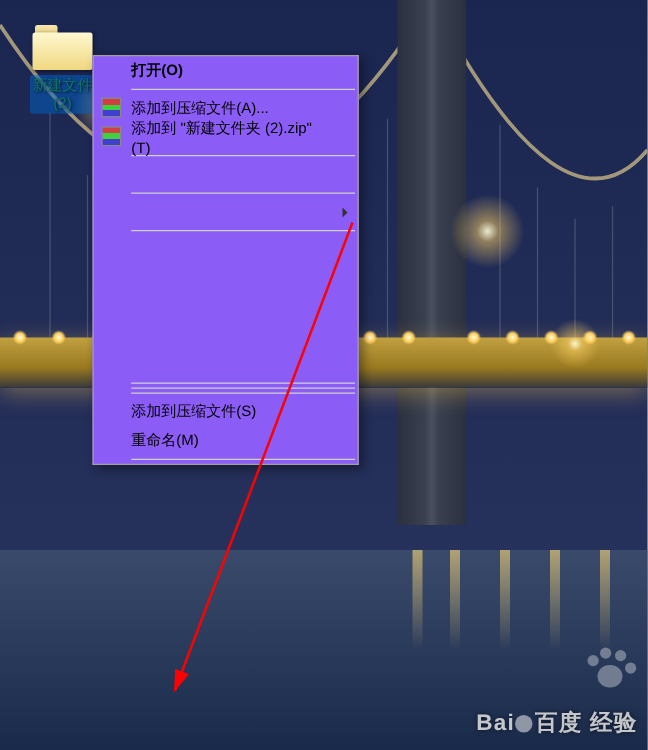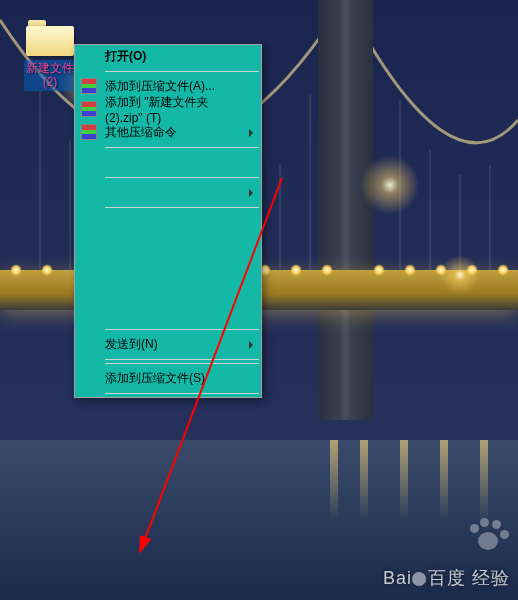--- a/index.html
+++ b/index.html
@@ -77,21 +77,21 @@
       top: 440px;
       height: 80px;
     }
 
     .folder-icon {
       position: absolute;
       left: 20px;
       top: 20px;
       width: 60px;
       text-align: center;
-      color: #ec4899;
+      color: #0f766e;
       text-shadow: 1px 1px 2px rgba(0,0,0,0.8);
       cursor: pointer;
     }
     .folder-body {
       width: 48px;
       height: 36px;
       margin: 0 auto 4px;
       position: relative;
     }
     .folder-body::before {
@@ -116,22 +116,22 @@
       background: rgba(0,100,200,0.5);
       padding: 1px 2px;
       border-radius: 2px;
       display: inline-block;
     }
 
     .context-menu {
       position: absolute;
       left: 74px;
       top: 44px;
-      width: 188px;
-      background: #14b8a6;
+      width: 213px;
+      background: #8b5cf6;
       border: 1px solid #a0a0a0;
       box-shadow: 3px 3px 8px rgba(0,0,0,0.4);
     }
     .menu-item {
       display: flex;
       align-items: center;
       height: 23px;
       padding: 0 20px 0 30px;
       position: relative;
       cursor: default;
@@ -179,21 +179,21 @@
       right: 8px;
       bottom: 10px;
       color: rgba(255,255,255,0.6);
       font-size: 11px;
       text-align: right;
       font-family: Arial, sans-serif;
       text-shadow: 0 0 4px rgba(0,0,0,0.6);
     }
     .watermark .brand {
       font-size: 18px;
-      font-weight: normal;
+      font-weight: bold;
       letter-spacing: 1px;
       color: rgba(255,255,255,0.75);
     }
     .watermark .brand .dot {
       display: inline-block;
       width: 14px; height: 14px;
       border-radius: 50%;
       background: rgba(255,255,255,0.5);
       vertical-align: middle;
       margin-right: 2px;
@@ -285,52 +285,46 @@
   <div class="menu-sep"></div>
 
   <div class="menu-item">
     <span class="menu-icon rar-icon"></span>
     <span>添加到压缩文件(A)...</span>
   </div>
   <div class="menu-item">
     <span class="menu-icon rar-icon"></span>
     <span>添加到 "新建文件夹 (2).zip" (T)</span>
   </div>
-  <div class="menu-item">
-    <span class="menu-icon rar-icon"></span>
-    <span>其他压缩命令</span>
+  <div class="menu-sep"></div>
+
+  <div class="blank-item"></div>
+  <div class="menu-sep"></div>
+
+  <div class="menu-item">
     <span class="submenu-arrow"></span>
   </div>
   <div class="menu-sep"></div>
 
   <div class="blank-item"></div>
-  <div class="menu-sep"></div>
-
-  <div class="menu-item">
-    <span class="submenu-arrow"></span>
-  </div>
-  <div class="menu-sep"></div>
-
-  <div class="blank-item"></div>
-  <div class="blank-item"></div>
-  <div class="blank-item"></div>
-  <div class="blank-item"></div>
-  <div class="blank-item"></div>
-  <div class="menu-sep"></div>
-
-  <div class="menu-item">
-    <span>发送到(N)</span>
-    <span class="submenu-arrow"></span>
-  </div>
+  <div class="blank-item"></div>
+  <div class="blank-item"></div>
+  <div class="blank-item"></div>
+  <div class="blank-item"></div>
+  <div class="menu-sep"></div>
+
   <div class="menu-sep"></div>
 
   <div class="menu-sep"></div>
 
   <div class="menu-item">
     <span>添加到压缩文件(S)</span>
+  </div>
+  <div class="menu-item">
+    <span>重命名(M)</span>
   </div>
   <div class="menu-sep"></div>
 
 </div>
 
 <svg class="red-arrow" style="left:0;top:0;width:518px;height:600px;position:absolute;">
   <defs>
     <marker id="ah" markerWidth="10" markerHeight="10" refX="8" refY="3" orient="auto">
       <path d="M0,0 L9,3 L0,6 Z" fill="#ff0000"></path>
     </marker>

